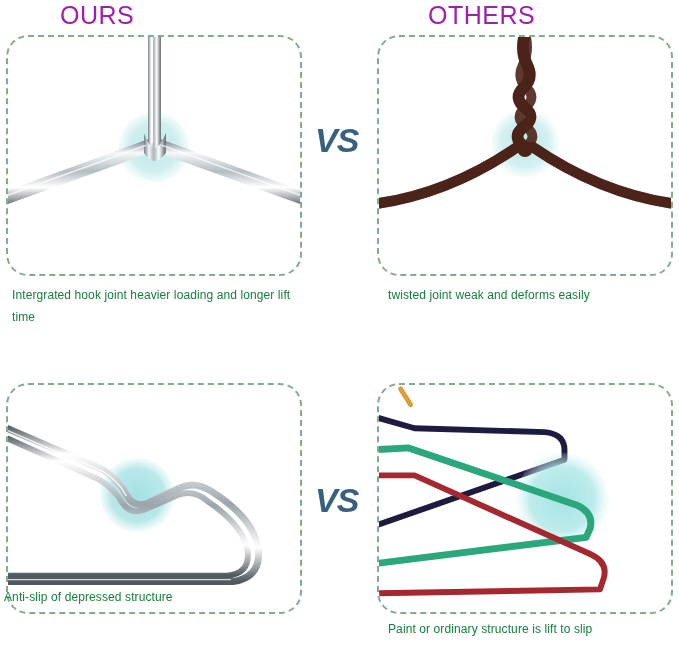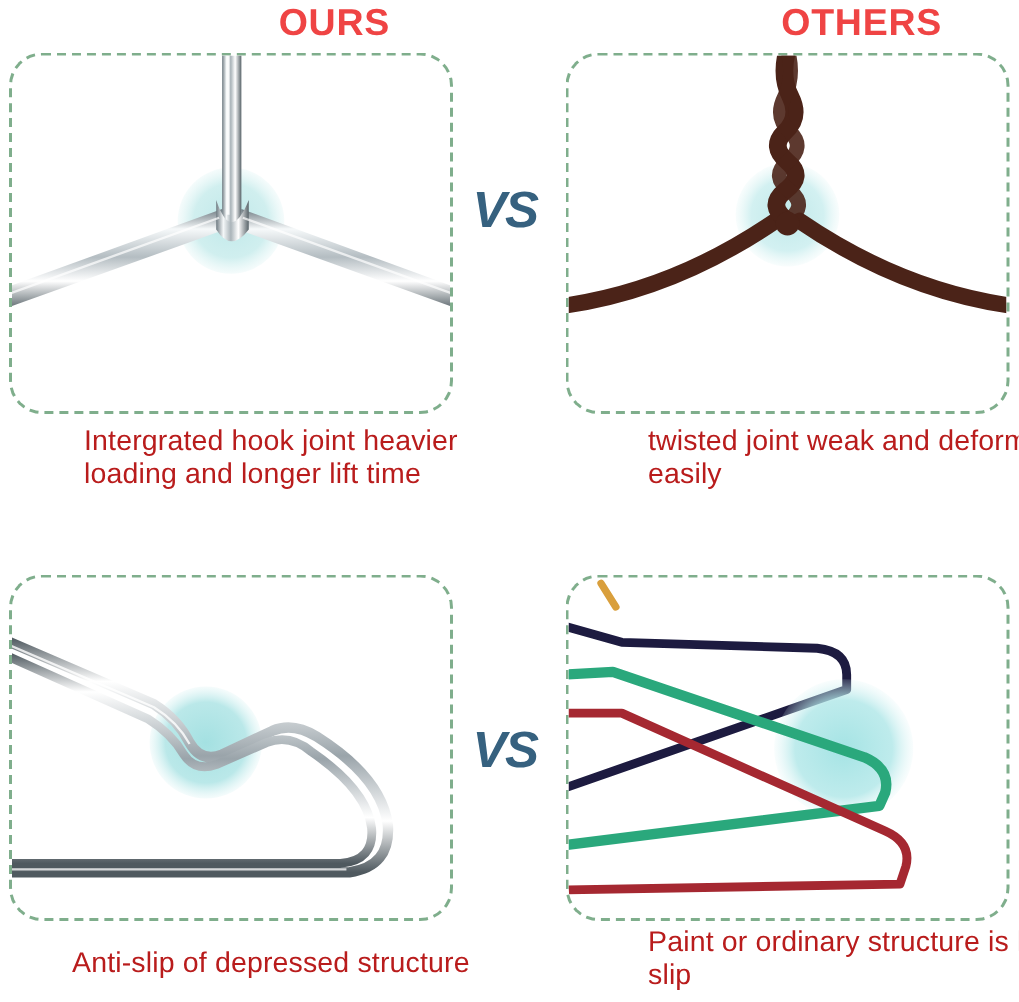--- a/index.html
+++ b/index.html
@@ -20,25 +20,25 @@
     left: 0; top: 0;
     width: 679px;
     height: 668px;
   }
 
   
   .col-header {
     position: absolute;
     top: 0;
     font-size: 25px;
-    font-weight: bold;
+    font-weight: normal;
     letter-spacing: 0.5px;
-    color: #ef4444;
+    color: #a21caf;
     line-height: 30px;
-    text-align: right;
+    text-align: left;
   }
   #hdr-ours  { left: 60px;  width: 200px; }
   #hdr-others{ left: 428px; width: 200px; }
 
   
   .panel {
     position: absolute;
     border: 2px dashed #7fae8c;
     border-radius: 22px;
     background: #ffffff;
@@ -62,29 +62,28 @@
     letter-spacing: -1px;
     line-height: 34px;
     text-align: right;
   }
   #vs-top    { left: 315px; top: 123px; }
   #vs-bottom { left: 315px; top: 483px; }
 
   
   .caption {
     position: absolute;
-    font-size: 19px;
+    font-size: 12px;
     line-height: 22px;
-    color: #b91c1c;
+    color: #15803d;
     letter-spacing: 0.1px;
-    margin-left: 44px;
   }
   #cap-tl { left: 12px;  top: 284px; width: 300px; }
   #cap-tr { left: 388px; top: 284px; width: 295px; }
-  #cap-bl { left: 4px;   top: 632px; width: 310px; }
+  #cap-bl { left: 4px;   top: 586px; width: 310px; }
   #cap-br { left: 388px; top: 618px; width: 290px; }
 </style>
 </head>
 <body>
 
 <div class="page">
 
   <div class="col-header" id="hdr-ours">OURS</div>
 
   <div class="col-header" id="hdr-others">OTHERS</div>

